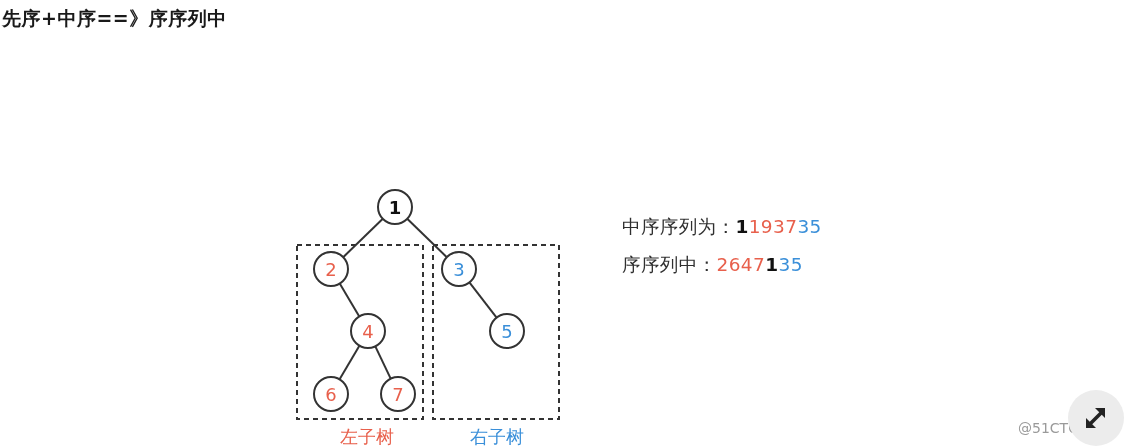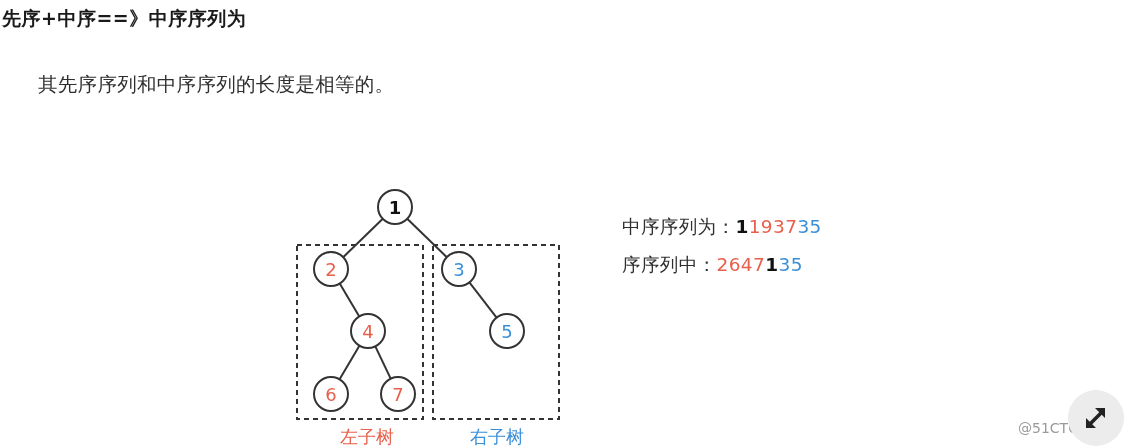--- a/index.html
+++ b/index.html
@@ -35,24 +35,23 @@
     align-items: center; justify-content: center; cursor: pointer;
   }
   .watermark {
     position: absolute; left: 1018px; top: 420px; font-size: 14px;
     color: #9a9a9a; white-space: nowrap;
   }
 </style>
 </head>
 <body>
 
-<div class="title">先序+中序==》中序序列为</div>
+<div class="title">先序+中序==》序序列中</div>
 
 <div class="para">
-  <span class="line">其先序序列和中序序列的长度是相等的。</span>
 </div>
 
 <svg class="tree" id="tree-svg" width="1126" height="448">
   <rect x="297" y="245" width="126" height="174" fill="none" stroke="#333" stroke-width="2" stroke-dasharray="5,4"></rect>
   <rect x="433" y="245" width="126" height="174" fill="none" stroke="#333" stroke-width="2" stroke-dasharray="5,4"></rect>
   <g id="edges">
       <line x1="382.78991621258405" y1="218.8285186690592" x2="343.21008378741595" y2="257.1714813309408" stroke="#333" stroke-width="2"></line>
       <line x1="407.21008378741595" y1="218.8285186690592" x2="446.78991621258405" y2="257.1714813309408" stroke="#333" stroke-width="2"></line>
       <line x1="339.71177766114727" y1="283.5981139186792" x2="359.28822233885273" y2="316.4018860813208" stroke="#333" stroke-width="2"></line>
       <line x1="469.4069442808541" y1="282.4423030294365" x2="496.5930557191459" y2="317.5576969705635" stroke="#333" stroke-width="2"></line>

